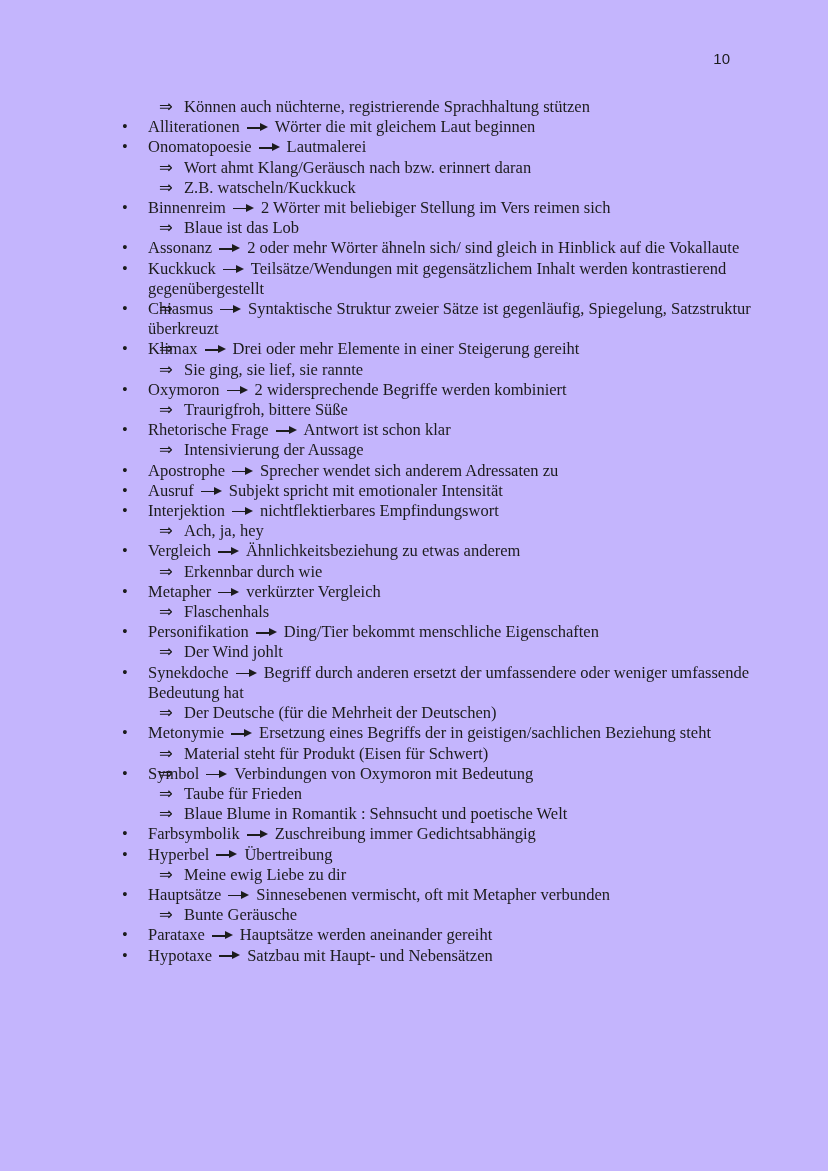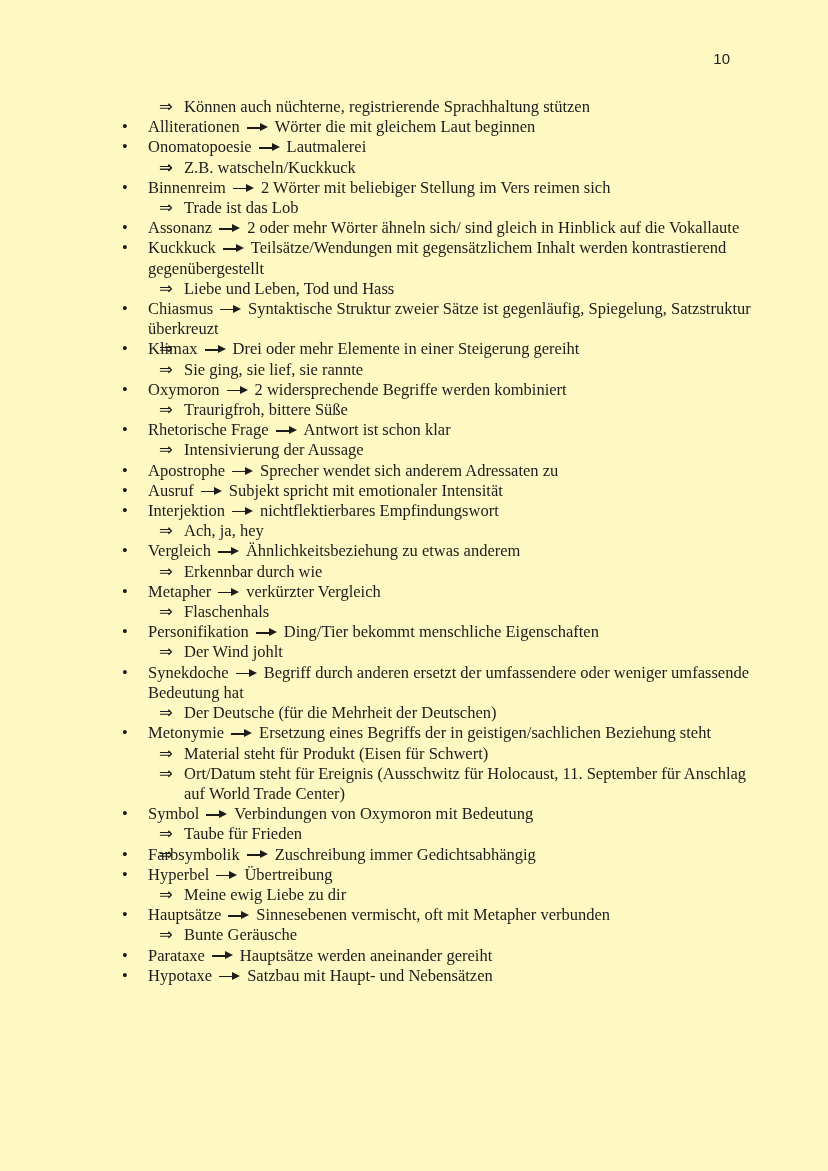--- a/index.html
+++ b/index.html
@@ -4,21 +4,21 @@
 <style>
   html, body {
     margin: 0;
     padding: 0;
     background: #ffffff;
   }
   .page {
     position: relative;
     width: 828px;
     height: 1171px;
-    background: #fef9c3;
+    background: #c4b5fd;
     overflow: hidden;
     font-family: "Liberation Serif", serif;
     color: #1c1c1c;
   }
   .page-number {
     position: absolute;
     top: 50px;
     right: 98px;
     font-family: "Liberation Sans", sans-serif;
     font-size: 15px;
@@ -85,40 +85,40 @@
       <div class="item sub">
     <span class="sub-marker">⇒</span><span>Können auch nüchterne, registrierende Sprachhaltung stützen</span>
   </div>
       <div class="item bullet">
     <span class="bullet-marker">•</span><span>Alliterationen</span><span class="arrow"><span class="arrow-line"></span><span class="arrow-head"></span></span><span>Wörter die mit gleichem Laut beginnen</span>
   </div>
       <div class="item bullet">
     <span class="bullet-marker">•</span><span>Onomatopoesie</span><span class="arrow"><span class="arrow-line"></span><span class="arrow-head"></span></span><span>Lautmalerei</span>
   </div>
       <div class="item sub">
+    <span class="sub-marker">⇒</span><span>Wort ahmt Klang/Geräusch nach bzw. erinnert daran</span>
+  </div>
+      <div class="item sub">
+    <span class="sub-marker">⇒</span><span>Z.B. watscheln/Kuckkuck</span>
+  </div>
+      <div class="item bullet">
+    <span class="bullet-marker">•</span><span>Binnenreim</span><span class="arrow"><span class="arrow-line"></span><span class="arrow-head"></span></span><span>2 Wörter mit beliebiger Stellung im Vers reimen sich</span>
+  </div>
+      <div class="item sub">
+    <span class="sub-marker">⇒</span><span>Blaue ist das Lob</span>
+  </div>
+      <div class="item bullet">
+    <span class="bullet-marker">•</span><span>Assonanz</span><span class="arrow"><span class="arrow-line"></span><span class="arrow-head"></span></span><span>2 oder mehr Wörter ähneln sich/ sind gleich in Hinblick auf die Vokallaute</span>
+  </div>
+      <div class="item bullet">
+    <span class="bullet-marker">•</span><span>Kuckkuck</span><span class="arrow"><span class="arrow-line"></span><span class="arrow-head"></span></span><span>Teilsätze/Wendungen mit gegensätzlichem Inhalt werden kontrastierend gegenübergestellt</span>
+  </div>
+      <div class="item sub">
     <span class="sub-marker">⇒</span>
   </div>
-      <div class="item sub">
-    <span class="sub-marker">⇒</span><span>Z.B. watscheln/Kuckkuck</span>
-  </div>
-      <div class="item bullet">
-    <span class="bullet-marker">•</span><span>Binnenreim</span><span class="arrow"><span class="arrow-line"></span><span class="arrow-head"></span></span><span>2 Wörter mit beliebiger Stellung im Vers reimen sich</span>
-  </div>
-      <div class="item sub">
-    <span class="sub-marker">⇒</span><span>Trade ist das Lob</span>
-  </div>
-      <div class="item bullet">
-    <span class="bullet-marker">•</span><span>Assonanz</span><span class="arrow"><span class="arrow-line"></span><span class="arrow-head"></span></span><span>2 oder mehr Wörter ähneln sich/ sind gleich in Hinblick auf die Vokallaute</span>
-  </div>
-      <div class="item bullet">
-    <span class="bullet-marker">•</span><span>Kuckkuck</span><span class="arrow"><span class="arrow-line"></span><span class="arrow-head"></span></span><span>Teilsätze/Wendungen mit gegensätzlichem Inhalt werden kontrastierend gegenübergestellt</span>
-  </div>
-      <div class="item sub">
-    <span class="sub-marker">⇒</span><span>Liebe und Leben, Tod und Hass</span>
-  </div>
       <div class="item bullet">
     <span class="bullet-marker">•</span><span>Chiasmus</span><span class="arrow"><span class="arrow-line"></span><span class="arrow-head"></span></span><span>Syntaktische Struktur zweier Sätze ist gegenläufig, Spiegelung, Satzstruktur überkreuzt</span>
   </div>
       <div class="item sub">
     <span class="sub-marker">⇒</span>
   </div>
       <div class="item bullet">
     <span class="bullet-marker">•</span><span>Klimax</span><span class="arrow"><span class="arrow-line"></span><span class="arrow-head"></span></span><span>Drei oder mehr Elemente in einer Steigerung gereiht</span>
   </div>
       <div class="item sub">
@@ -172,30 +172,30 @@
       <div class="item sub">
     <span class="sub-marker">⇒</span><span>Der Deutsche (für die Mehrheit der Deutschen)</span>
   </div>
       <div class="item bullet">
     <span class="bullet-marker">•</span><span>Metonymie</span><span class="arrow"><span class="arrow-line"></span><span class="arrow-head"></span></span><span>Ersetzung eines Begriffs der in geistigen/sachlichen Beziehung steht</span>
   </div>
       <div class="item sub">
     <span class="sub-marker">⇒</span><span>Material steht für Produkt (Eisen für Schwert)</span>
   </div>
       <div class="item sub">
-    <span class="sub-marker">⇒</span><span>Ort/Datum steht für Ereignis (Ausschwitz für Holocaust, 11. September für Anschlag auf World Trade Center)</span>
+    <span class="sub-marker">⇒</span>
   </div>
       <div class="item bullet">
     <span class="bullet-marker">•</span><span>Symbol</span><span class="arrow"><span class="arrow-line"></span><span class="arrow-head"></span></span><span>Verbindungen von Oxymoron mit Bedeutung</span>
   </div>
       <div class="item sub">
     <span class="sub-marker">⇒</span><span>Taube für Frieden</span>
   </div>
       <div class="item sub">
-    <span class="sub-marker">⇒</span>
+    <span class="sub-marker">⇒</span><span>Blaue Blume in Romantik : Sehnsucht und poetische Welt</span>
   </div>
       <div class="item bullet">
     <span class="bullet-marker">•</span><span>Farbsymbolik</span><span class="arrow"><span class="arrow-line"></span><span class="arrow-head"></span></span><span>Zuschreibung immer Gedichtsabhängig</span>
   </div>
       <div class="item bullet">
     <span class="bullet-marker">•</span><span>Hyperbel</span><span class="arrow"><span class="arrow-line"></span><span class="arrow-head"></span></span><span>Übertreibung</span>
   </div>
       <div class="item sub">
     <span class="sub-marker">⇒</span><span>Meine ewig Liebe zu dir</span>
   </div>

